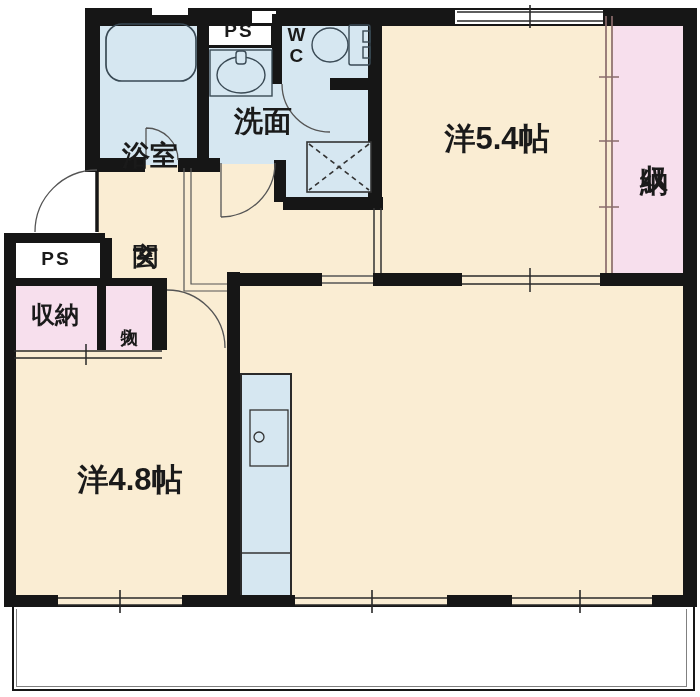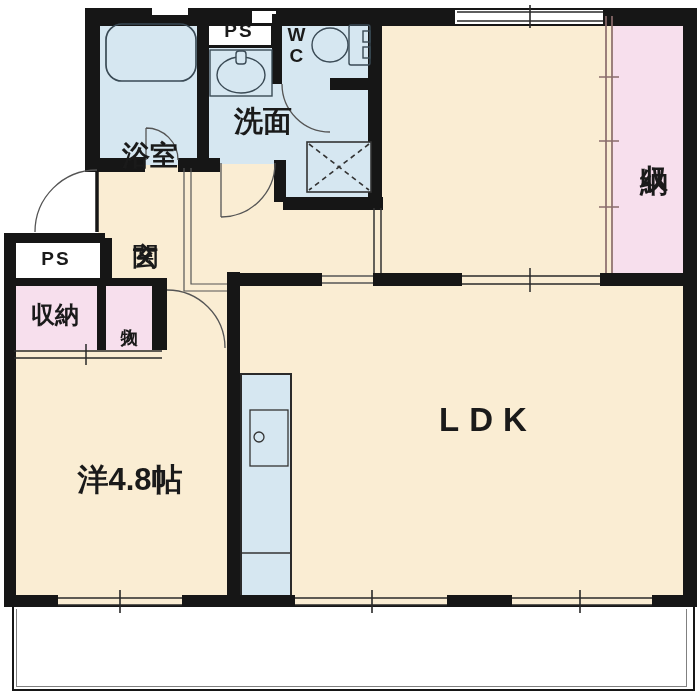--- a/index.html
+++ b/index.html
@@ -189,20 +189,20 @@
       <rect x="250" y="410" width="38" height="56"></rect>
       <circle cx="259" cy="437" r="5"></circle>
       <path d="M242 553H290"></path>
     </g>
   </svg>
 
   <div class="label l-bath">浴室</div>
   <div class="label l-pstop">PS</div>
   <div class="label l-wc vert">WC</div>
   <div class="label l-wash">洗面</div>
+  <div class="label l-w54">洋5.4帖</div>
   <div class="label l-closet-r vert">収納</div>
   <div class="label l-genkan vert">玄関</div>
   <div class="label l-psleft">PS</div>
   <div class="label l-closet-l">収納</div>
   <div class="label l-monoire vert">物入</div>
   <div class="label l-w48">洋4.8帖</div>
-  <div class="label l-ldk">LDK</div>
 </div>
 
 </body></html>

